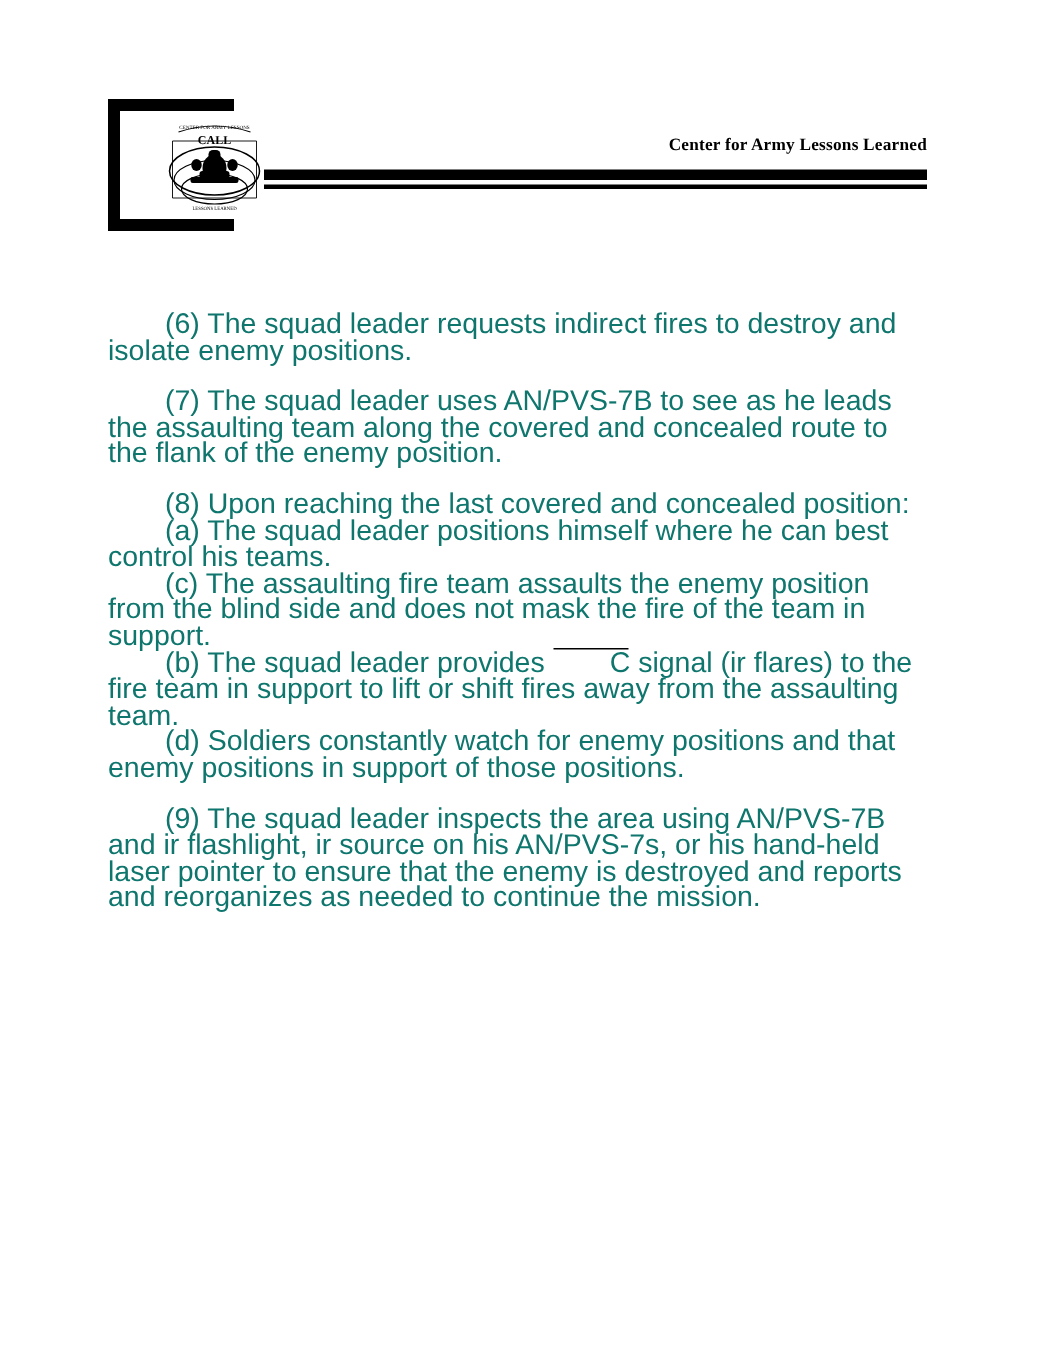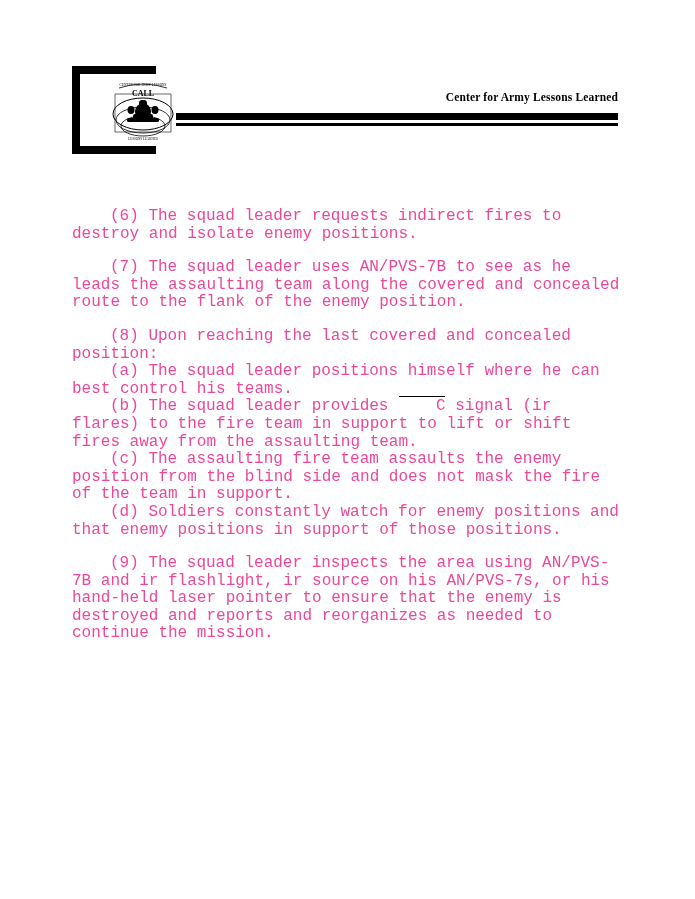--- a/index.html
+++ b/index.html
@@ -88,24 +88,24 @@
     background: #000000;
     width: 100%;
   }
 
   
   .content {
     position: absolute;
     left: 72px;
     top: 208px;
     width: 550px;
-    font-family: Liberation Mono, monospace;
-    font-size: 16px;
+    font-family: Liberation Sans, sans-serif;
+    font-size: 19px;
     line-height: 17.6px;
-    color: #ec4899;
+    color: #0f766e;
     text-align: left;
   }
   .para {
     margin: 0 0 0 0;
     text-indent: 38px;
   }
   .para.sub {
     text-indent: 38px;
   }
   .spacer-lg { height: 16px; }
@@ -168,23 +168,23 @@
     <p class="para">(6)  The squad leader requests indirect fires to destroy and isolate enemy positions.</p>
 
     <div class="spacer-lg"></div>
     <p class="para">(7)  The squad leader uses AN/PVS-7B to see as he leads the assaulting team along the covered and concealed route to the flank of the enemy position.</p>
 
     <div class="spacer-lg"></div>
     <p class="para">(8)  Upon reaching the last covered and concealed position:</p>
 
     <p class="para sub">(a)  The squad leader positions himself where he can best control his teams.</p>
 
+    <p class="para sub">(c)  The assaulting fire team assaults the enemy position from the blind side and does not mask the fire of the team in support.</p>
+
     <p class="para sub"><span>(b)  The squad leader provides </span><span class="cbar">C</span><span> signal (ir flares) to the fire team in support to lift or shift fires away from the assaulting team.</span></p>
-
-    <p class="para sub">(c)  The assaulting fire team assaults the enemy position from the blind side and does not mask the fire of the team in support.</p>
 
     <p class="para sub">(d)  Soldiers constantly watch for enemy positions and that enemy positions in support of those positions.</p>
 
     <div class="spacer-lg"></div>
     <p class="para">(9)  The squad leader inspects the area using AN/PVS-7B and ir flashlight, ir source on his AN/PVS-7s, or his hand-held laser pointer to ensure that the enemy is destroyed and reports and reorganizes as needed to continue the mission.</p>
 
   </div>
 </div>
 
 </body></html>

